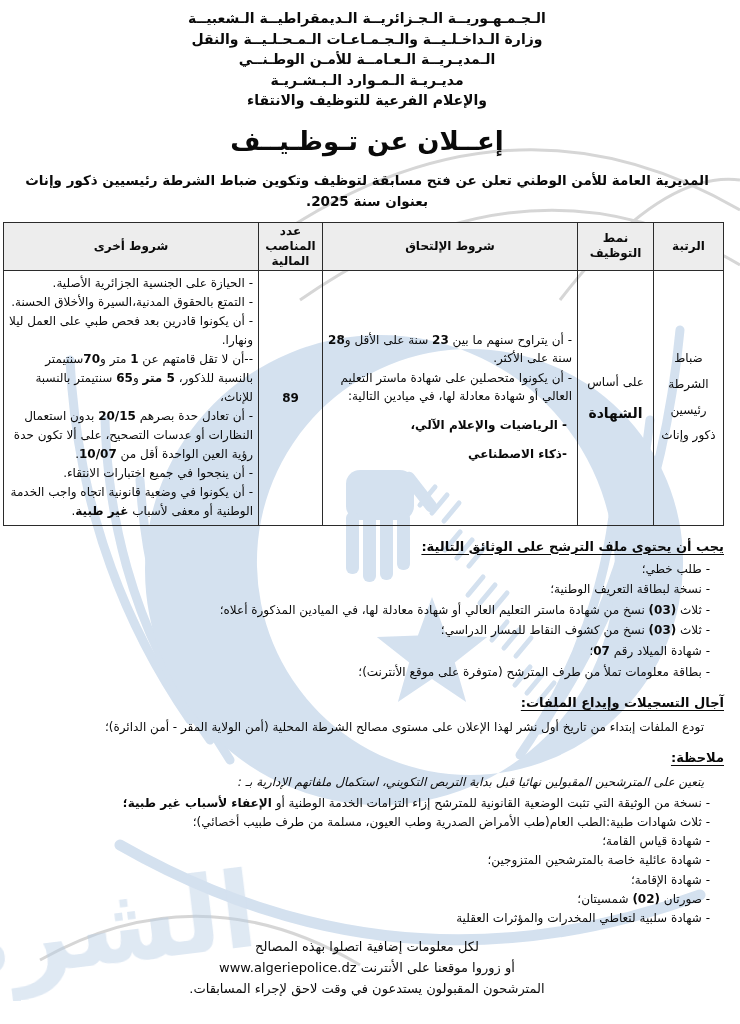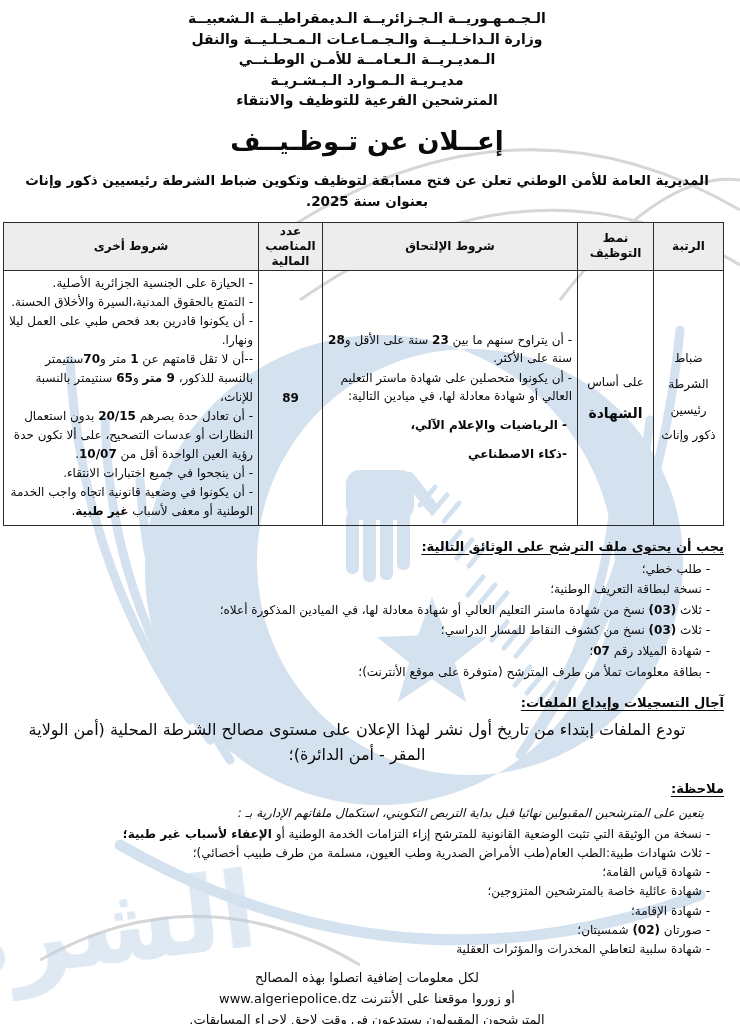--- a/index.html
+++ b/index.html
@@ -43,21 +43,21 @@
   .cell-cond p.spaced { margin-top:11px; padding-right:5px; }
   .cell-other { vertical-align:top; }
   .cell-other p { line-height:1.58; text-align:right; }
 
   .section-heading {
     font-weight:bold; font-size:13px; text-decoration:underline;
     text-underline-offset:3px; margin-top:13px;
   }
   .doc-list { margin-top:5px; }
   .doc-list .li { padding-right:14px; font-size:12px; line-height:1.72; }
-  .deadline-body { padding-right:20px; margin-top:8px; font-size:16px; line-height:1.55;text-align:center; }
+  .deadline-body { padding-right:20px; margin-top:8px; font-size:12px; line-height:1.55; }
   .note-intro { padding-right:20px; margin-top:8px; font-size:12px; line-height:1.5;font-style:italic; }
   .note-list { margin-top:3px; }
   .note-list .li { padding-right:14px; font-size:12px; line-height:1.6; }
 
   .footer { text-align:center; font-weight:normal; font-size:13px; margin-top:9px; line-height:1.6; }
   .footer .url { direction:ltr; unicode-bidi:embed; }
 </style>
 </head>
 <body>
 
@@ -111,21 +111,21 @@
     </g>
   </svg>
 
   <div class="content">
 
     <div class="gov-header">
       <div>الـجـمـهـوريــة الـجـزائريــة الـديمقراطيــة الـشعبيــة</div>
       <div>وزارة الـداخـلـيــة والـجـمـاعـات الـمـحـلـيــة والنقل</div>
       <div>الـمديـريــة الـعـامــة للأمـن الوطـنــي</div>
       <div>مديـريـة الـمـوارد الـبـشـريـة</div>
-      <div>المترشحين الفرعية للتوظيف والانتقاء</div>
+      <div>والإعلام الفرعية للتوظيف والانتقاء</div>
     </div>
 
     <div class="title">إعــلان عن تـوظـيــف</div>
 
     <div class="intro">
       <span>المديرية العامة للأمن الوطني تعلن عن فتح مسابقة لتوظيف وتكوين ضباط الشرطة رئيسيين ذكور وإناث</span><br>
       <span>بعنوان سنة 2025.</span>
     </div>
 
     <table class="rec-table">
@@ -156,21 +156,21 @@
             <p><span>- أن يتراوح سنهم ما بين </span><b>23</b><span> سنة على الأقل و</span><b>28</b><span> سنة على الأكثر.</span></p>
             <p><span>- أن يكونوا متحصلين على شهادة ماستر التعليم العالي أو شهادة معادلة لها، في ميادين التالية:</span></p>
             <p class="spaced"><b>- الرياضيات والإعلام الآلي،</b></p>
             <p class="spaced"><b>-ذكاء الاصطناعي</b></p>
           </td>
           <td class="cell-pos">89</td>
           <td class="cell-other">
             <p><span>- الحيازة على الجنسية الجزائرية الأصلية.</span></p>
             <p><span>- التمتع بالحقوق المدنية،السيرة والأخلاق الحسنة.</span></p>
             <p><span>- أن يكونوا قادرين بعد فحص طبي على العمل ليلا ونهارا.</span></p>
-            <p><span>--أن لا تقل قامتهم عن </span><b>1</b><span> متر و</span><b>70</b><span>سنتيمتر بالنسبة للذكور، </span><b>9 متر</b><span> و</span><b>65</b><span> سنتيمتر بالنسبة للإناث،</span></p>
+            <p><span>--أن لا تقل قامتهم عن </span><b>1</b><span> متر و</span><b>70</b><span>سنتيمتر بالنسبة للذكور، </span><b>5 متر</b><span> و</span><b>65</b><span> سنتيمتر بالنسبة للإناث،</span></p>
             <p><span>- أن تعادل حدة بصرهم </span><b>20/15</b><span> بدون استعمال النظارات أو عدسات التصحيح، على ألا تكون حدة رؤية العين الواحدة أقل من </span><b>10/07</b><span>.</span></p>
             <p><span>- أن ينجحوا في جميع اختبارات الانتقاء.</span></p>
             <p><span>- أن يكونوا في وضعية قانونية اتجاه واجب الخدمة الوطنية أو معفى لأسباب </span><b>غير طبية</b><span>.</span></p>
           </td>
         </tr>
       </tbody>
     </table>
 
     <div class="section-heading">يجب أن يحتوى ملف الترشح على الوثائق التالية:</div>
     <div class="doc-list">

